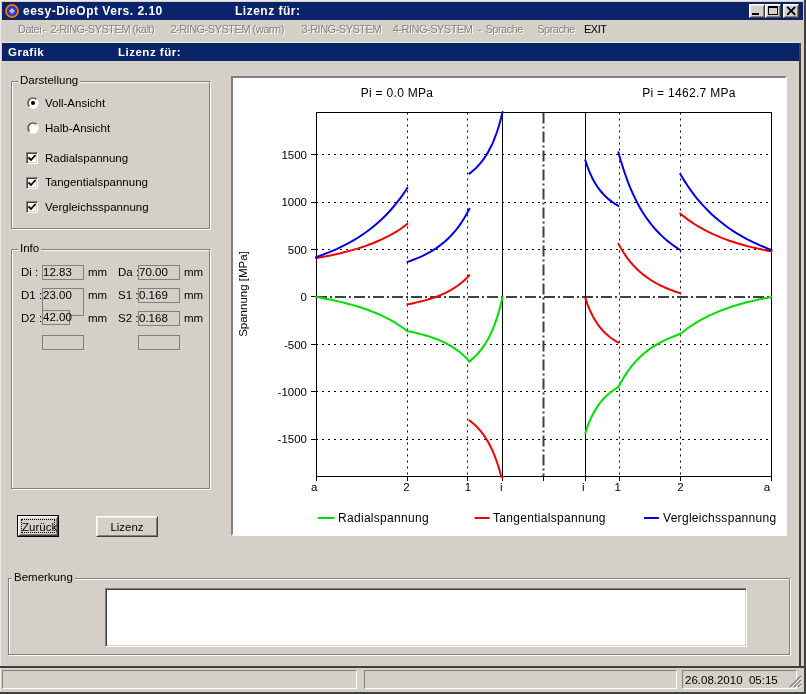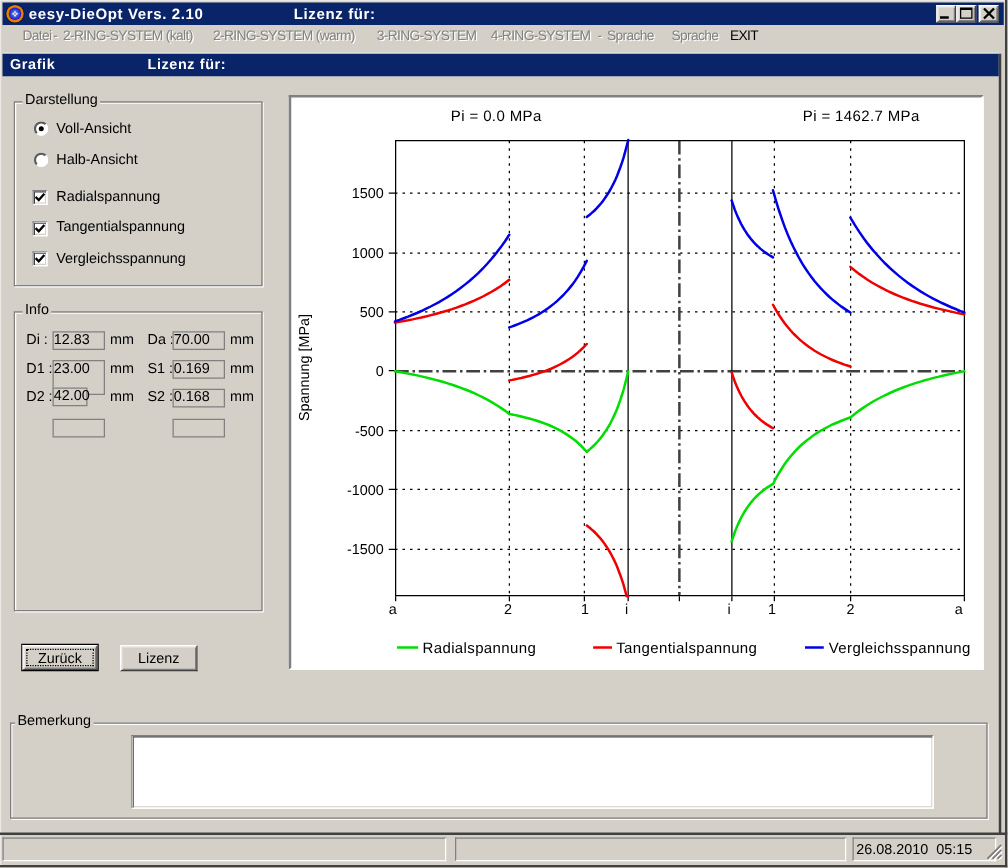--- a/index.html
+++ b/index.html
@@ -115,21 +115,21 @@
 <div class="abs ctext" style="left:184px;top:289px">mm</div>
 <div class="abs ctext" style="left:21px;top:312px">D2 :</div>
 <div class="abs ibox" style="left:42px;top:310px;width:28px;height:15px">42.00</div>
 <div class="abs ctext" style="left:88px;top:312px">mm</div>
 <div class="abs ctext" style="left:118px;top:312px">S2 :</div>
 <div class="abs ibox" style="left:138px;top:311px;width:42px;height:15px">0.168</div>
 <div class="abs ctext" style="left:184px;top:312px">mm</div>
 <div class="abs ibox" style="left:42px;top:335px;width:42px;height:15px"></div>
 <div class="abs ibox" style="left:138px;top:335px;width:42px;height:15px"></div>
 
-<div class="abs btn" style="left:17px;top:515px;width:62px;height:22px;border:1px solid #000">
+<div class="abs btn" style="left:17px;top:515px;width:42px;height:22px;border:1px solid #000">
   <div style="position:absolute;left:0;top:0;right:0;bottom:0;border:1px solid;border-color:#fff #404040 #404040 #fff;box-shadow:inset 1px 1px 0 #ece9e5,inset -1px -1px 0 #808080">
   <div style="position:absolute;left:2px;top:2px;right:2px;bottom:2px;border:1px dotted #000;line-height:15px">Zurück</div>
     </div>
 </div>
 <div class="abs btn" style="left:96px;top:516px;width:62px;height:21px;border:1px solid;border-color:#fff #404040 #404040 #fff;box-shadow:inset 1px 1px 0 #ece9e5,inset -1px -1px 0 #808080;line-height:20px">Lizenz</div>
 
 <div class="abs" style="left:231px;top:76px;width:556px;height:460px;border:2px solid;border-color:#808080 #fff #fff #808080;background:#fff;box-sizing:border-box"></div>
 <svg id="chart" class="abs" style="left:233px;top:78px" width="552" height="456" viewBox="233 78 552 456">
 
 <line x1="316.0" y1="154.5" x2="772.0" y2="154.5" stroke="#000" stroke-width="1" stroke-dasharray="2 4"></line>

